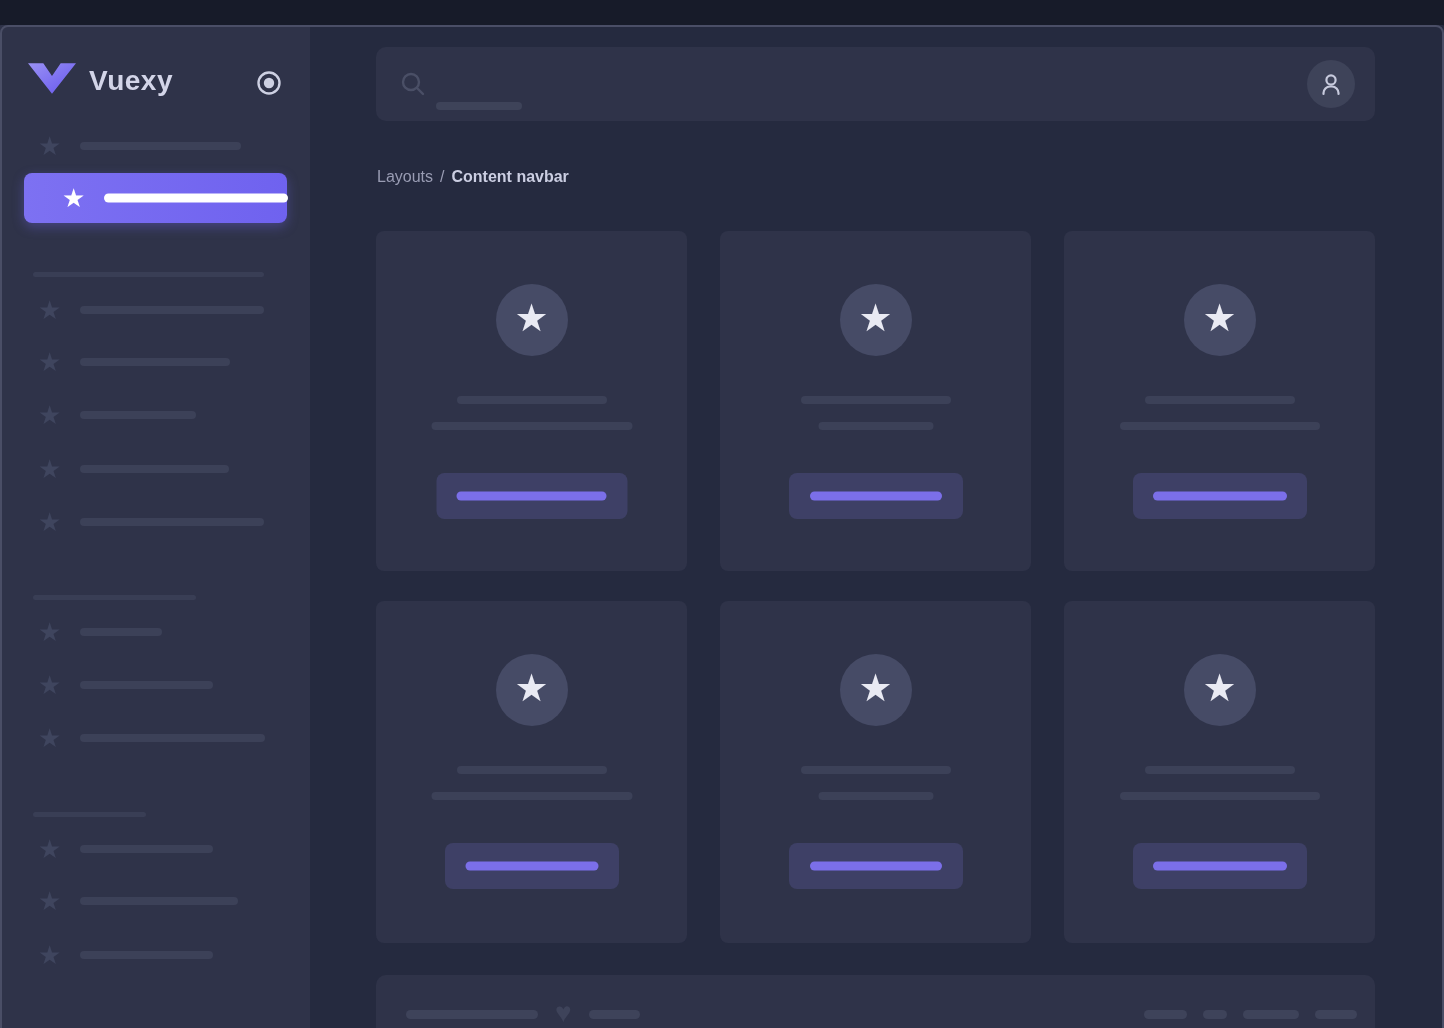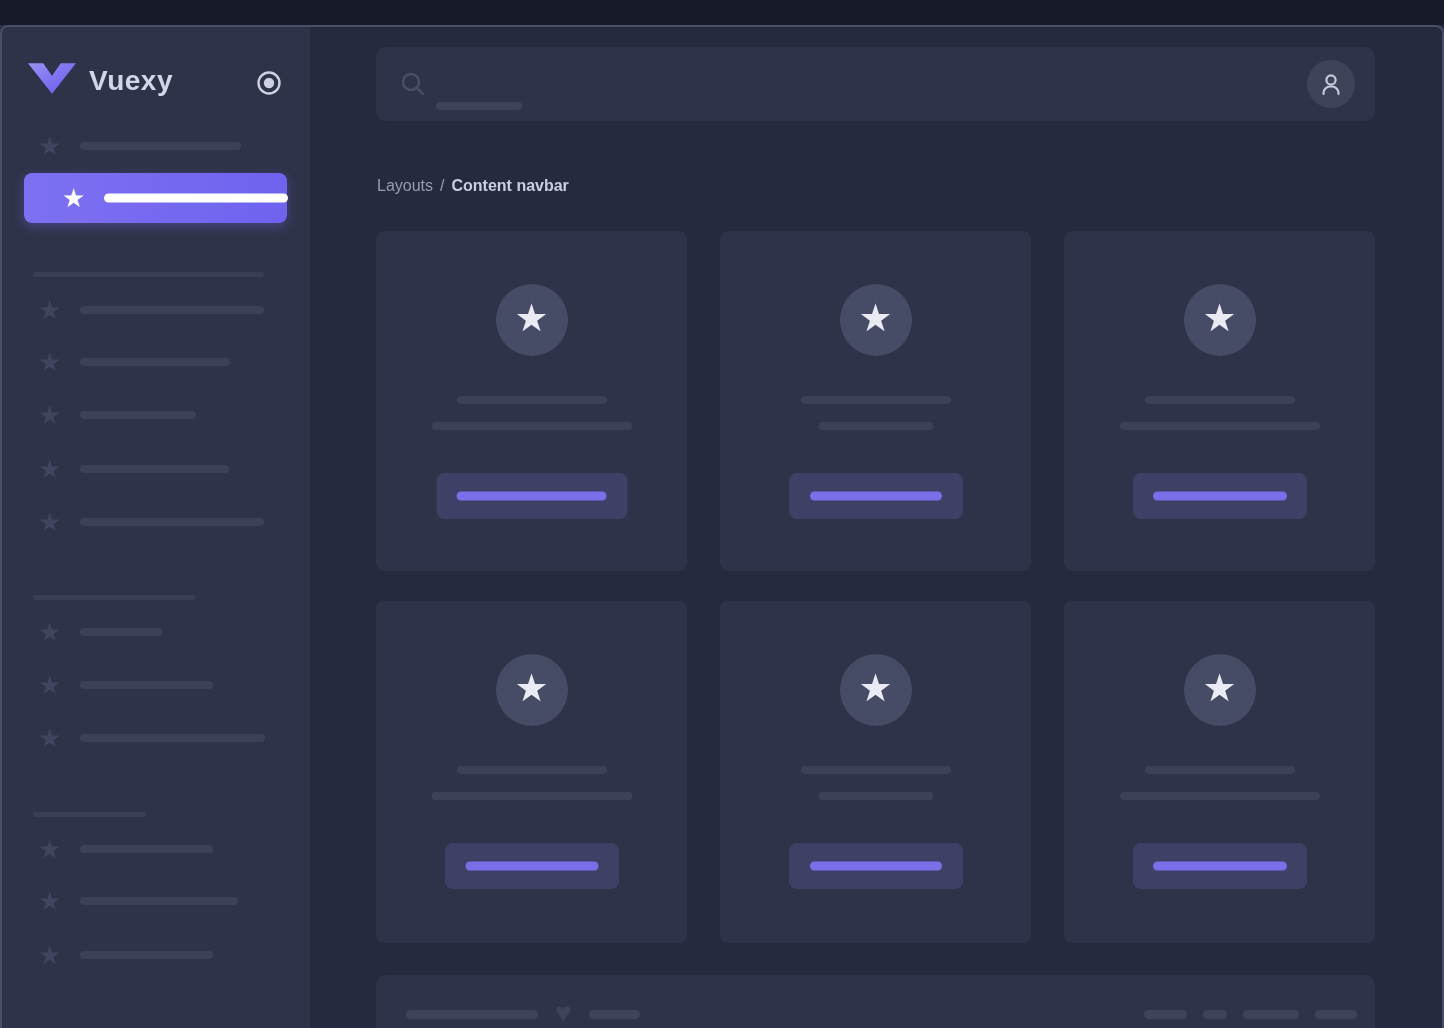--- a/index.html
+++ b/index.html
@@ -21,21 +21,21 @@
   .active-item .bar{position:absolute;left:80px;top:50%;transform:translateY(-50%);height:9px;border-radius:4.5px;background:#FFFFFF;}
 
   
   .searchbar{position:absolute;left:376px;top:22px;width:999px;height:74px;background:#2F3349;border-radius:10px;}
   .search-icon{position:absolute;left:24px;top:24px;}
   .search-ph{position:absolute;left:60px;top:55px;height:8px;border-radius:4px;background:#3E4359;}
   .avatar{position:absolute;right:20px;top:13px;width:48px;height:48px;border-radius:50%;background:#3E4359;
     display:flex;align-items:center;justify-content:center;}
 
   
-  .breadcrumb{position:absolute;left:377px;top:152px;font-size:16px;color:#999CB3;}
+  .breadcrumb{position:absolute;left:377px;top:143px;font-size:16px;color:#999CB3;}
   .breadcrumb .sep{margin:0 7px;}
   .breadcrumb .current{color:#CBCEE2;font-weight:bold;}
 
   
   .cards{position:absolute;left:376px;top:206px;width:999px;display:grid;
     grid-template-columns:repeat(3,1fr);grid-template-rows:340px 342px;column-gap:33px;row-gap:30px;}
   .card{position:relative;background:#2F3349;border-radius:8px;}
   .card .circle{position:absolute;left:50%;top:53px;transform:translateX(-50%);width:72px;height:72px;border-radius:50%;
     background:#464B66;display:flex;align-items:center;justify-content:center;}
   .card .circle .star{color:#E9EAF3;font-size:38px;line-height:1;transform:translateY(-2px);}

